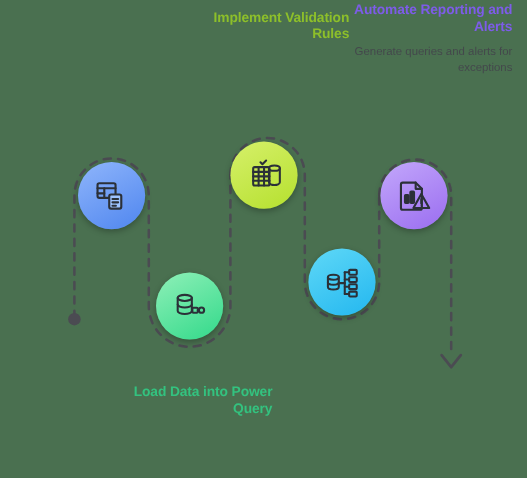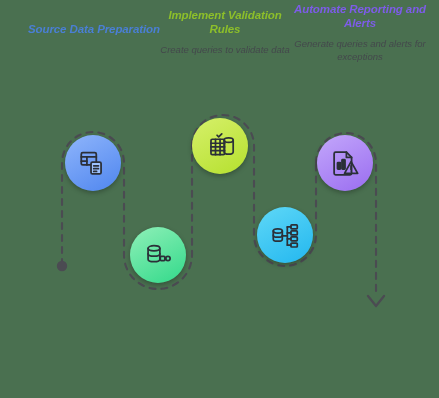--- a/index.html
+++ b/index.html
@@ -42,22 +42,21 @@
 
   .node-1 { left: 65px;  top: 135px; background: linear-gradient(150deg,#8fb5fb 0%,#4f86ef 100%); }
   .node-2 { left: 130px; top: 227px; background: linear-gradient(150deg,#8ff0b8 0%,#32d98a 100%); }
   .node-3 { left: 192px; top: 118px; background: linear-gradient(150deg,#d6f06a 0%,#b5e02e 100%); }
   .node-4 { left: 257px; top: 207px; background: linear-gradient(150deg,#5fd8f7 0%,#23b7ef 100%); }
   .node-5 { left: 317px; top: 135px; background: linear-gradient(150deg,#c3a7fb 0%,#9a6df0 100%); }
 
   
   .label-block {
     position: absolute;
-    text-align: center;
-    font-style: italic;
+    text-align: right;
   }
   .label-title {
     font-weight: bold;
     font-size: 11.5px;
     line-height: 14px;
     letter-spacing: -0.1px;
     margin: 0 0 7px 0;
   }
   .label-desc {
     font-size: 9.5px;
@@ -154,29 +153,28 @@
       <path d="M17.5 4.5 V10 H23"></path>
       <rect x="8" y="15.5" width="3.2" height="7" rx="0.6" fill="#2b3038"></rect>
       <rect x="12.8" y="12.5" width="3.2" height="10" rx="0.6" fill="#2b3038"></rect>
       <path d="M22.5 14.5 L29.5 27 H15.5 z" fill="none"></path>
       <line x1="22.5" y1="19" x2="22.5" y2="23"></line>
       <circle cx="22.5" cy="25" r="0.6" fill="#2b3038" stroke="none"></circle>
     </svg>
   </div>
 
   <div class="label-block lb-1">
-    <p class="label-title" style="color:#4a7fd4">Source Data Preparation</p>
   </div>
 
   <div class="label-block lb-2">
+    <p class="label-title" style="color:#33c27f">Load Data into Power Query</p>
   </div>
 
   <div class="label-block lb-3">
     <p class="label-title" style="color:#8dbf2a">Implement Validation Rules</p>
-    <p class="label-desc">Create queries to validate data</p>
   </div>
 
   <div class="label-block lb-4">
   </div>
 
   <div class="label-block lb-5">
     <p class="label-title" style="color:#7d5ce8">Automate Reporting and Alerts</p>
     <p class="label-desc">Generate queries and alerts for exceptions</p>
   </div>
 

